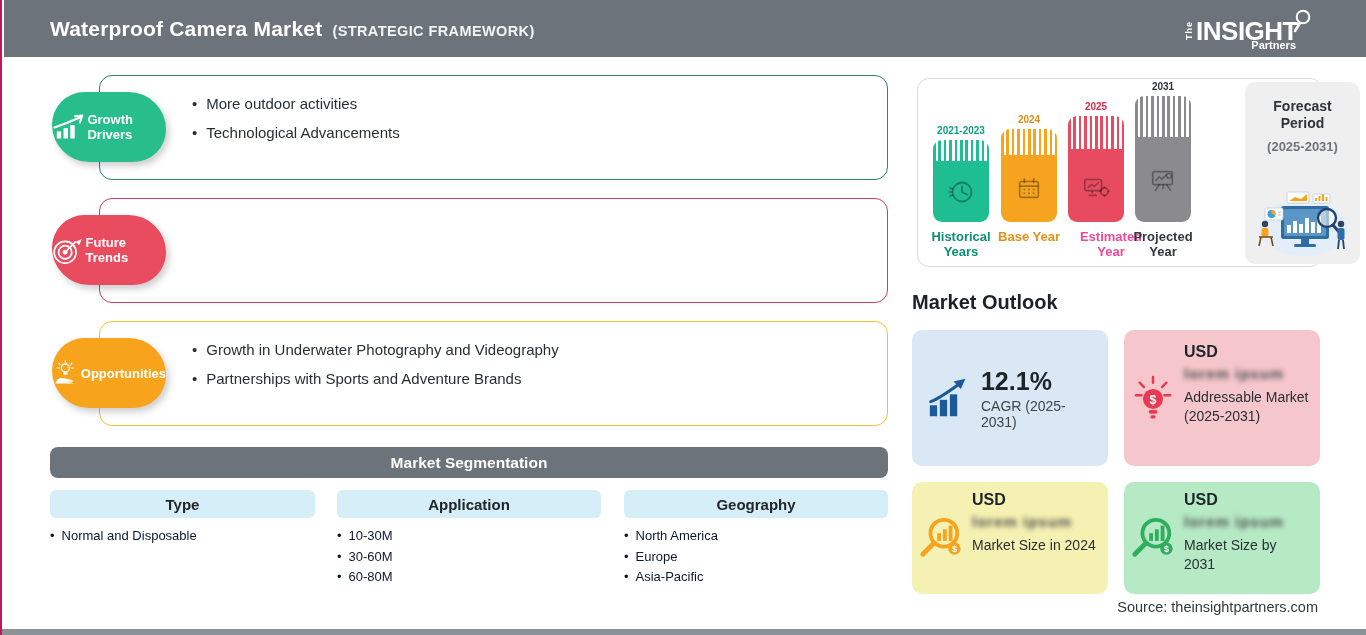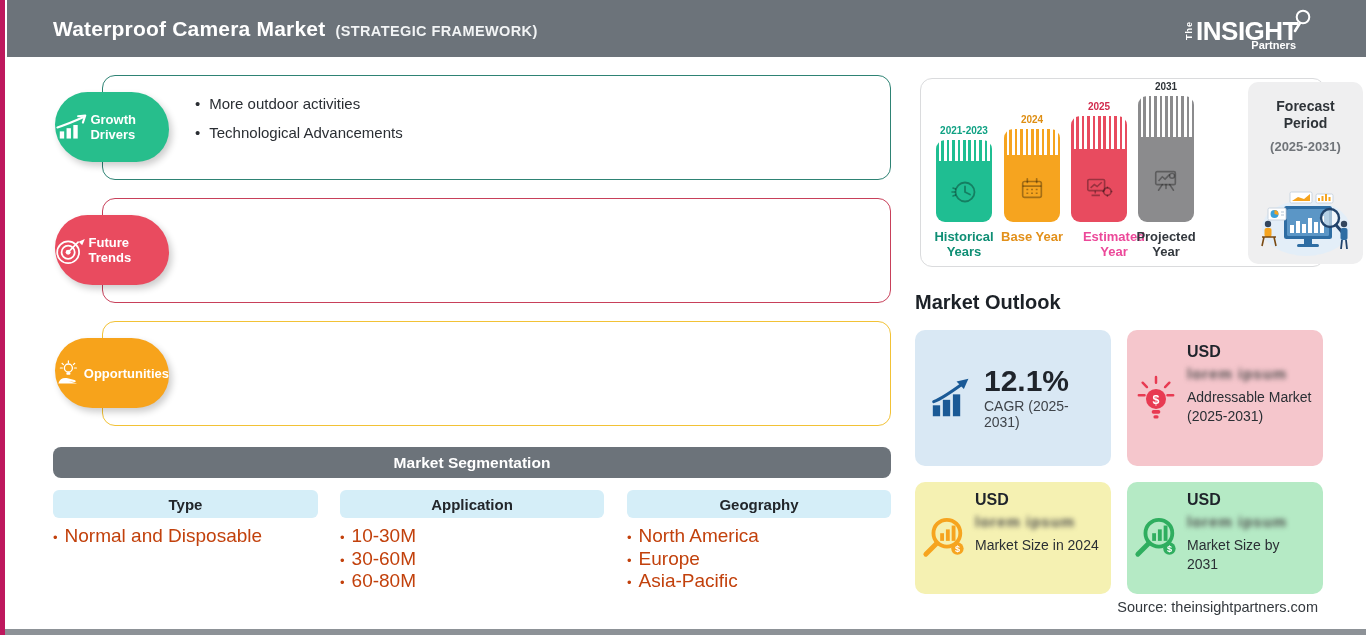--- a/index.html
+++ b/index.html
@@ -1,19 +1,19 @@
 <!DOCTYPE html>
 <html><head>
 <meta charset="utf-8">
 <style>
   * { margin:0; padding:0; box-sizing:border-box; }
   html,body { background:#e9ebec; }
   body { font-family:"Liberation Sans", sans-serif; }
   #page { position:relative; width:1366px; height:635px; background:#ffffff;
-          border-left:5px solid #be185d; overflow:hidden; }
+          border-left:2px solid #be185d; overflow:hidden; }
 
   
   .header { position:absolute; left:2px; right:0; top:0; height:57px; background:#6c737a;
             display:flex; align-items:center; }
   .title-wrap { display:flex; align-items:baseline; padding-left:46px; }
   .page-title { color:#fff; font-size:21px; font-weight:bold; letter-spacing:.2px; }
   .page-subtitle { color:#f2f4f5; font-size:14.5px; font-weight:bold; margin-left:10px; letter-spacing:.4px; }
   .logo { position:absolute; right:54px; top:9px; color:#fff; }
   .logo-row { display:flex; align-items:flex-end; }
   .logo-the { writing-mode:vertical-rl; transform:rotate(180deg); font-size:9px; font-weight:bold;
@@ -44,21 +44,21 @@
              border-radius:8px; display:flex; align-items:center; justify-content:center;
              color:#fff; font-size:15.5px; font-weight:bold; }
   .seg-head { position:absolute; top:490px; height:28px; background:#d5eef8; border-radius:6px;
               display:flex; align-items:center; justify-content:center;
               font-size:15px; font-weight:bold; color:#22262b; }
   .seg-head.s0 { left:48px;  width:265px; }
   .seg-head.s1 { left:335px; width:264px; }
   .seg-head.s2 { left:622px; width:264px; }
   .seg-items { position:absolute; top:526px; list-style:none; }
   .seg-items.s0 { left:48px; } .seg-items.s1 { left:335px; } .seg-items.s2 { left:622px; }
-  .seg-items li { font-size:19px; color:#c2410c; line-height:20.5px; }
+  .seg-items li { font-size:13px; color:#0f172a; line-height:20.5px; }
   .seg-items li::before { content:"•"; margin-right:7px; font-size:13px; }
 
   
   .tl-card { position:absolute; left:915px; top:78px; width:405px; height:189px; background:#fff;
              border:1.5px solid #dadbdd; border-radius:12px; }
   .tl-bar { position:absolute; bottom:44px; width:56px; border-radius:9px; overflow:hidden;
             display:flex; flex-direction:column; }
   .tl-stripe { width:100%; }
   .tl-solid { flex:1; display:flex; align-items:center; justify-content:center; }
   #bar0 { left:15px;  height:82px; }  #bar0 .tl-stripe { height:21px; background:repeating-linear-gradient(90deg,#1fbe92 0 2.6px,#fff 2.6px 5.4px);} #bar0 .tl-solid{background:#1fbe92;}
@@ -82,21 +82,21 @@
   .forecast-range { font-size:13px; font-weight:bold; color:#707479; margin-top:7px; }
   .forecast-illo { position:absolute; bottom:6px; left:50%; transform:translateX(-50%); }
 
   
   .outlook-title { position:absolute; left:910px; top:291px; font-size:20px; font-weight:bold; color:#1c2127; }
   .card { position:absolute; border-radius:10px; display:flex; }
   .card.c0 { left:910px;  top:330px; width:196px; height:136px; background:#d9e8f4; align-items:center; padding:0 12px 0 16px; gap:11px; }
   .card.c1 { left:1122px; top:330px; width:196px; height:136px; background:#f5c6cc; }
   .card.c2 { left:910px;  top:482px; width:196px; height:112px; background:#f5f1b2; }
   .card.c3 { left:1122px; top:482px; width:196px; height:112px; background:#b5eac5; }
-  .c0-value { font-size:30px; font-weight:bold; color:#1f242b; line-height:28px; }
+  .c0-value { font-size:25px; font-weight:bold; color:#1f242b; line-height:28px; }
   .c0-caption { font-size:14px; color:#3f444a; margin-top:3px; }
   .card-icon { width:58px; display:flex; align-items:center; justify-content:center; flex-shrink:0; }
   .card-text { flex:1; padding:13px 10px 0 2px; }
   .c2 .card-text, .c3 .card-text { padding-top:9px; }
   .usd { font-size:16px; font-weight:bold; color:#1f242b; }
   .blur-line { font-size:15px; font-weight:bold; color:#4d4d4d; letter-spacing:1px;
                filter:blur(2.6px); margin-top:4px; }
   .card-caption { font-size:14px; color:#2a2f34; line-height:19px; margin-top:6px; }
   .source-line { position:absolute; right:48px; top:599px; font-size:14.5px; color:#33383d; }
 
@@ -148,20 +148,24 @@
       <circle cx="15" cy="19" r="12.5" fill="none" stroke="#fff" stroke-width="2"></circle>
       <circle cx="15" cy="19" r="7.5" fill="none" stroke="#fff" stroke-width="2"></circle>
       <circle cx="15" cy="19" r="2.8" fill="#fff"></circle>
       <line x1="15" y1="19" x2="27" y2="7" stroke="#fff" stroke-width="2"></line>
       <path d="M27 7 l7 -3 -3 7 z" fill="#fff"></path>
     </svg>
     <span class="fw-pill-label">Future Trends</span>
   </div>
 
   <div class="fw-box b2"></div>
+  <ul class="fw-bullets t2">
+    <li>Growth in Underwater Photography and Videography</li>
+    <li>Partnerships with Sports and Adventure Brands</li>
+  </ul>
   <div class="fw-pill p2">
     <svg width="36" height="34" viewBox="0 0 40 37">
       <circle cx="20" cy="11" r="6" fill="none" stroke="#fff" stroke-width="2"></circle>
       <rect x="17" y="17.5" width="6" height="3.6" rx="1.2" fill="#fff"></rect>
       <line x1="20" y1="0.5" x2="20" y2="3.2" stroke="#fff" stroke-width="1.8" stroke-linecap="round"></line>
       <line x1="10.5" y1="4" x2="12.6" y2="6" stroke="#fff" stroke-width="1.8" stroke-linecap="round"></line>
       <line x1="29.5" y1="4" x2="27.4" y2="6" stroke="#fff" stroke-width="1.8" stroke-linecap="round"></line>
       <line x1="8" y1="11" x2="11" y2="11" stroke="#fff" stroke-width="1.8" stroke-linecap="round"></line>
       <line x1="32" y1="11" x2="29" y2="11" stroke="#fff" stroke-width="1.8" stroke-linecap="round"></line>
       <path d="M5 34 C7 27 13 24.5 19 26.5 L29 28.8 C32 29.6 31.4 32.6 28.3 32 L20 30.5 L33 34 Z" fill="#fff"></path>

